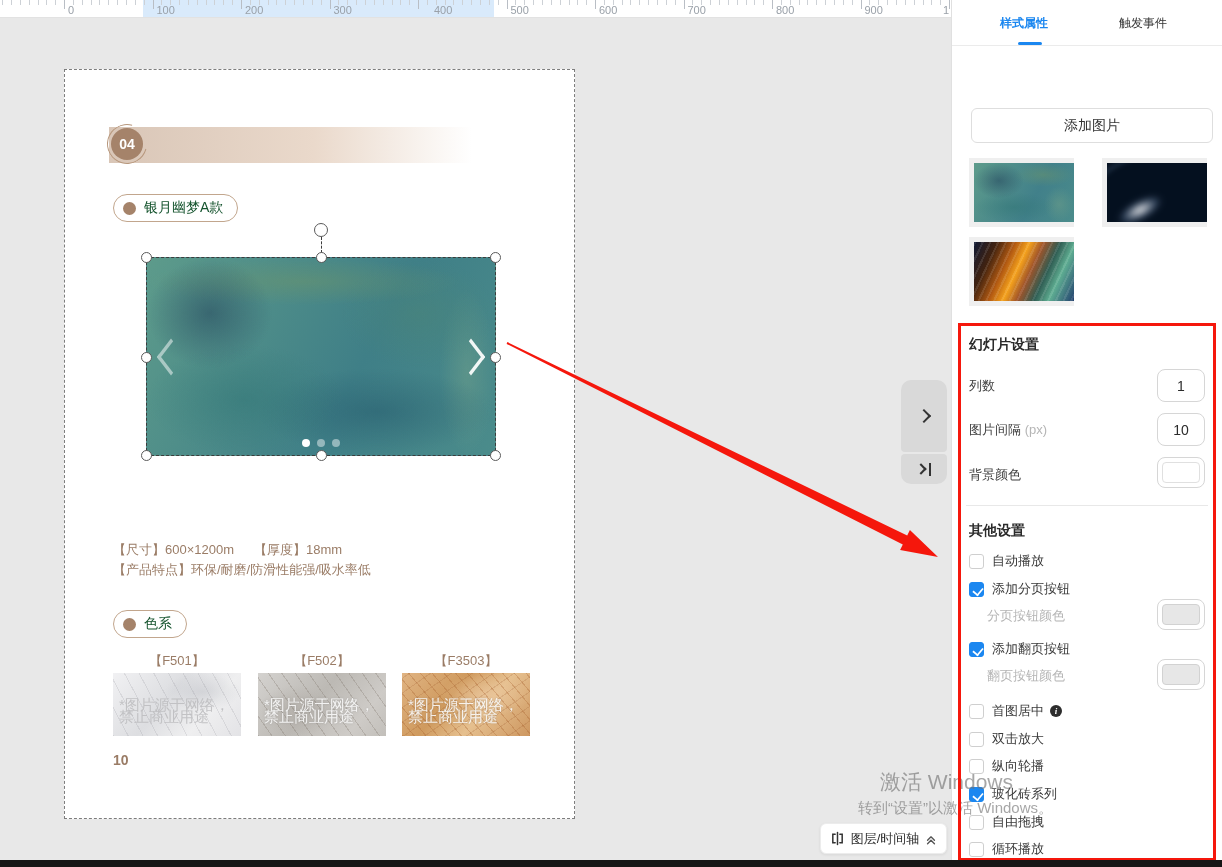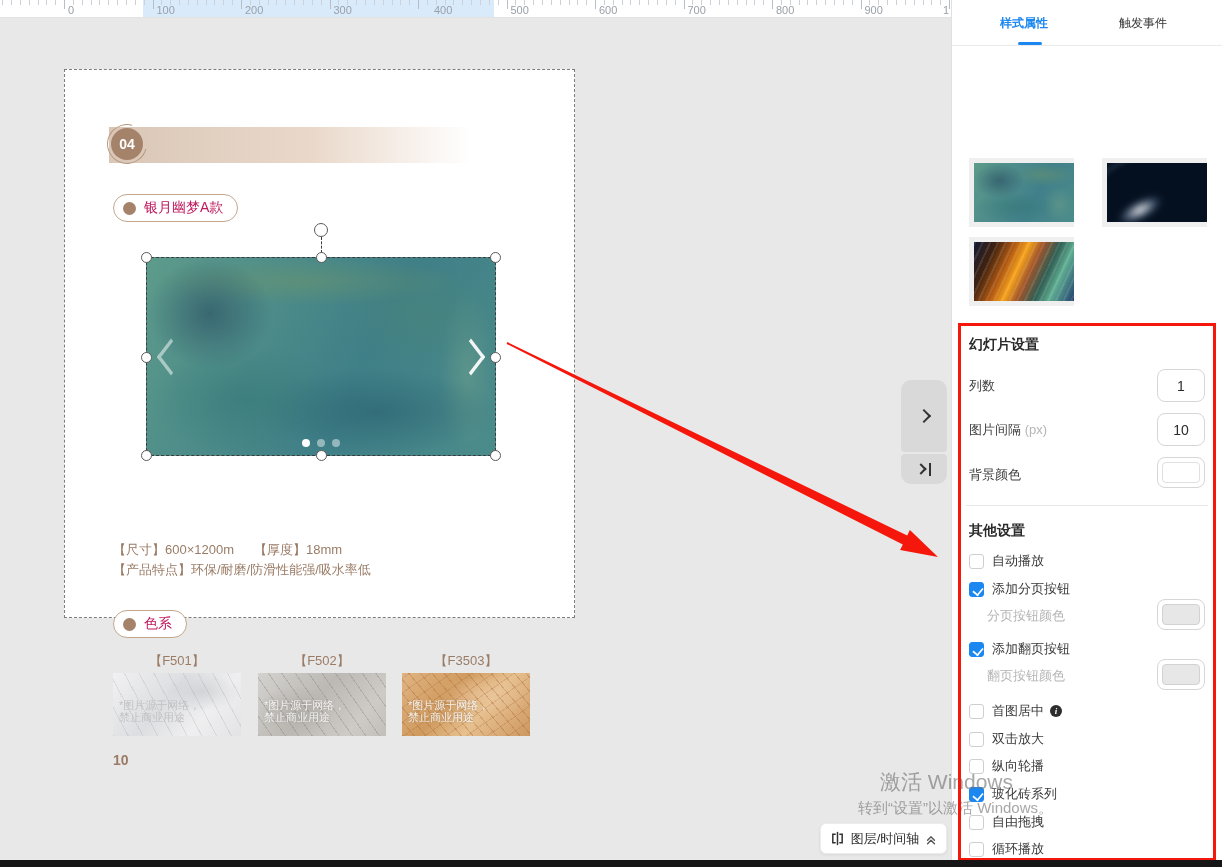--- a/index.html
+++ b/index.html
@@ -10,37 +10,37 @@
   
   .ruler{position:absolute;left:0;top:0;width:951px;height:18px;background:#fff;
          border-bottom:1px solid #e2e2e2;overflow:hidden;z-index:5;}
   .ruler .hl{position:absolute;left:143px;top:0;width:351px;height:18px;background:#d9eafb;}
   .ruler .tick{position:absolute;top:0;width:1px;height:5px;background:#cdd1d6;}
   .ruler .tick.major{height:9px;background:#b9bec5;}
   .ruler .tlabel{position:absolute;top:4px;font-size:11px;color:#9aa1a9;}
 
   
   .workspace{position:absolute;left:0;top:18px;width:951px;height:849px;background:#e8e8e8;}
-  .page{position:absolute;left:64px;top:51px;width:511px;height:549px;background:#fff;
+  .page{position:absolute;left:64px;top:51px;width:511px;height:750px;background:#fff;
         border:1px dashed #7d7d7d;padding-left:48px;}
 
   .title-band{position:absolute;left:44px;top:57px;width:374px;height:36px;
       background:linear-gradient(90deg,#d9c6b7 0%,#ead9cb 55%,rgba(250,246,242,0) 97%);}
   .num-badge{position:absolute;left:46px;top:58px;width:32px;height:32px;border-radius:50%;
       background:#a5836a;color:#fff;font-weight:bold;font-size:14px;display:flex;
       align-items:center;justify-content:center;z-index:2;}
   .num-badge::after{content:'';position:absolute;left:-4px;top:-4px;right:-4px;bottom:-4px;
       border-radius:50%;border:1.5px solid #b7977c;border-right-color:transparent;
       transform:rotate(-30deg);}
   .page-title{position:absolute;left:90px;top:58px;height:32px;line-height:32px;
       font-size:21px;font-weight:bold;color:#8c7058;white-space:nowrap;z-index:2;}
   .pill{position:absolute;height:28px;border:1px solid #c2a68d;border-radius:14px;
       display:flex;align-items:center;padding:0 14px 0 9px;background:#fff;}
   .pill .dot{width:13px;height:13px;border-radius:50%;background:#a5836a;margin-right:8px;}
-  .pill .ptext{font-size:14px;color:#be185d;}
+  .pill .ptext{font-size:14px;color:#14532d;}
   .pill.model{left:48px;top:124px;}
   .pill.series{left:48px;top:540px;}
 
   
   .carousel{position:absolute;left:81px;top:187px;width:350px;height:199px;
       border:1px dashed #3c3c3c;
       background:
         radial-gradient(closest-side at 18% 28%,rgba(31,61,88,.50),transparent),
         radial-gradient(closest-side at 45% 12%,rgba(112,150,104,.45),transparent),
         radial-gradient(closest-side at 78% 28%,rgba(74,132,120,.55),transparent),
@@ -62,21 +62,21 @@
   .rot-handle{position:absolute;left:167px;top:-35px;width:14px;height:14px;border-radius:50%;
       background:#fff;border:1px solid #5a5a5a;}
 
   
   .specs{position:absolute;left:48px;top:470px;font-size:13px;color:#9a7c66;line-height:20px;}
   .spec-row{display:flex;}
   .spec-row .c1{width:141px;}
   .prod-label{position:absolute;top:582px;width:128px;text-align:center;
       font-size:13px;color:#9a7c66;}
   .prod-img{position:absolute;top:603px;width:128px;height:63px;overflow:hidden;}
-  .wm{position:absolute;left:6px;top:26px;font-size:11px;line-height:12px;
+  .wm{position:absolute;left:6px;top:26px;font-size:15px;line-height:12px;
       color:rgba(255,255,255,.85);text-shadow:0 0 2px rgba(120,120,120,.4);}
   .marble-1{background:
       repeating-linear-gradient(62deg,rgba(150,150,158,.22) 0 1px,transparent 1px 13px),
       radial-gradient(closest-side at 70% 30%,rgba(190,192,198,.5),transparent),
       linear-gradient(130deg,#f1f1f3,#dddee1 42%,#efeff0 70%,#e3e3e6);}
   .marble-1 .wm{color:rgba(190,190,192,.9);text-shadow:none;}
   .marble-2{background:
       repeating-linear-gradient(55deg,rgba(120,110,100,.28) 0 1px,transparent 1px 11px),
       radial-gradient(closest-side at 30% 60%,rgba(175,170,164,.6),transparent),
       linear-gradient(130deg,#d4d2cf,#bcb9b4 45%,#cecbc7 78%,#c2bfba);}
@@ -388,20 +388,21 @@
     </div>
   </div>
 
   <div class="panel">
     <div class="tabs">
       <span class="tab active" style="left:48px">样式属性</span>
       <span class="tab inactive" style="left:167px">触发事件</span>
       <div class="tab-underline"></div>
     </div>
 
+    <div class="pbtn" style="top:108px">添加图片</div>
 
     <div class="thumb-card" style="left:17px;top:158px">
       <div class="thumb thumb-teal"></div>
     </div>
     <div class="thumb-card" style="left:150px;top:158px">
       <div class="thumb thumb-moon"></div>
     </div>
     <div class="thumb-card" style="left:17px;top:237px">
       <div class="thumb thumb-orange"></div>
     </div>

